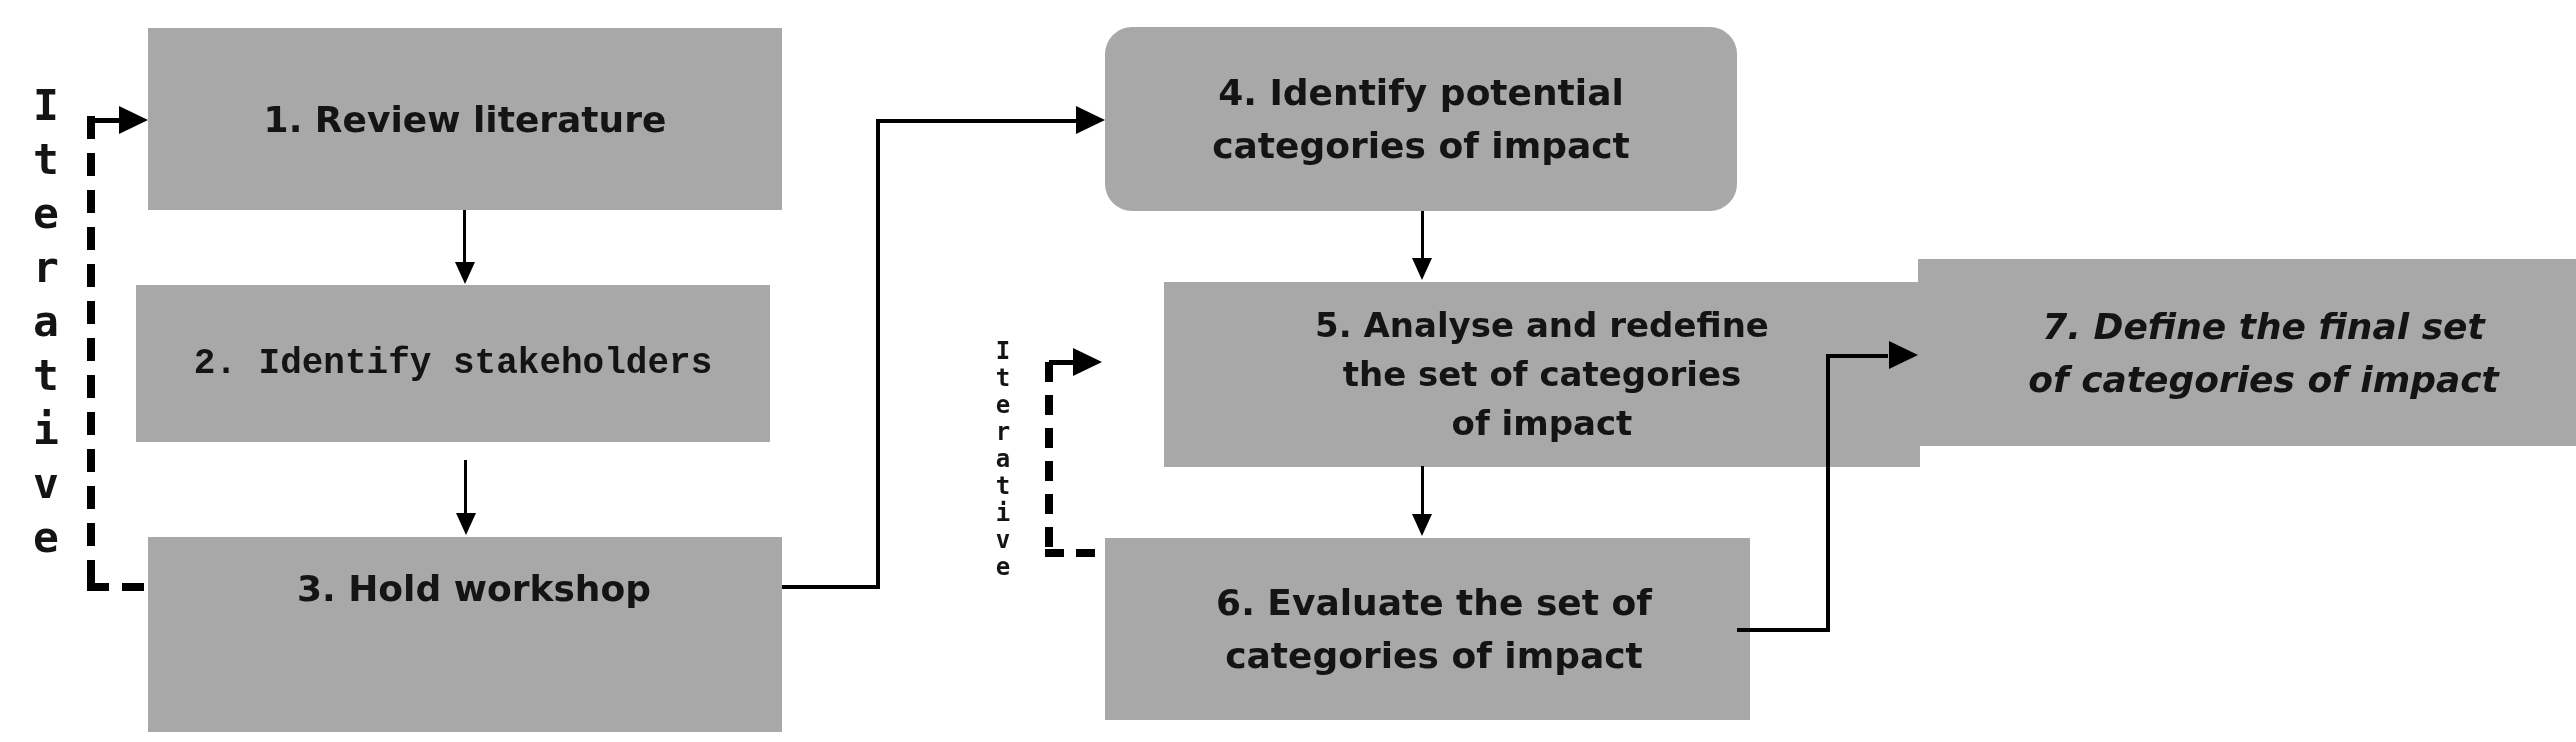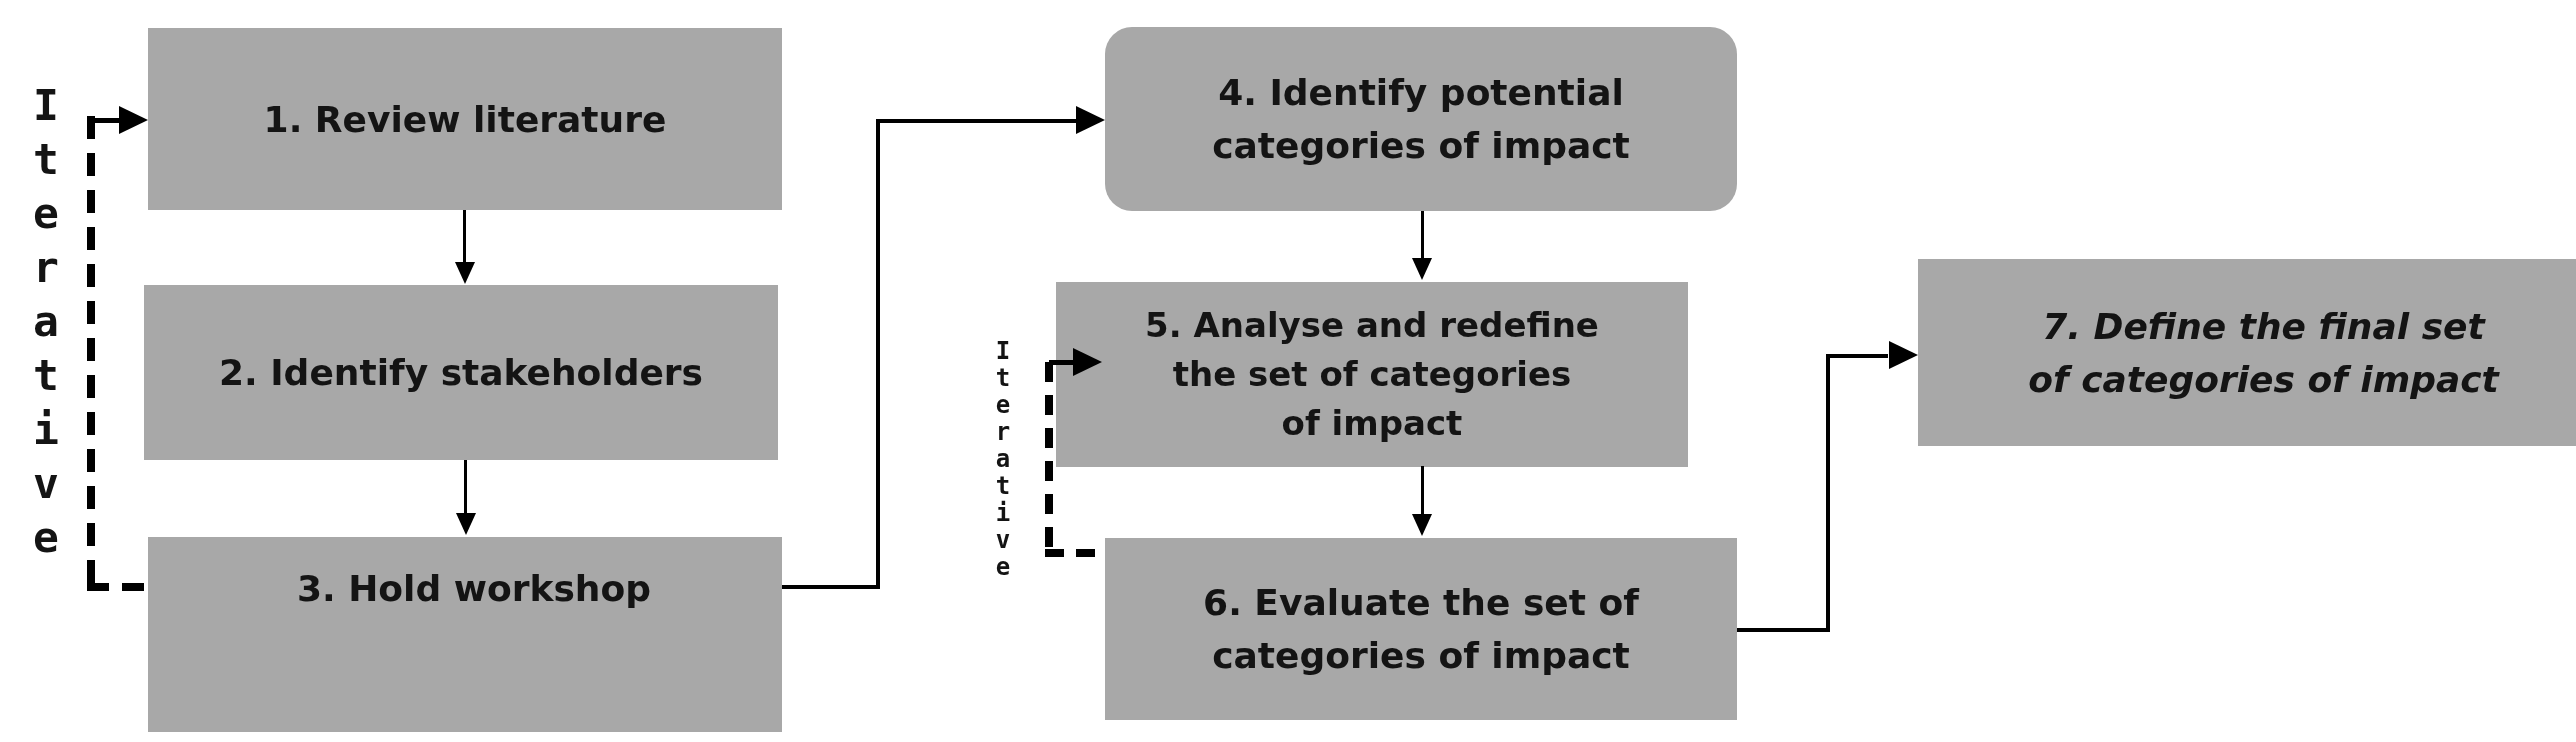--- a/index.html
+++ b/index.html
@@ -95,40 +95,40 @@
       <span>t</span>
       <span>i</span>
       <span>v</span>
       <span>e</span>
     </div>
 
   <div class="box" style="left:148px;top:28px;width:634px;height:182px;">
     <span>1. Review literature</span>
   </div>
 
-  <div class="box" style="left:144px;top:285px;width:634px;height:175px;">
+  <div class="box" style="left:136px;top:285px;width:634px;height:157px;font-family:Liberation Mono, monospace;">
     <span>2. Identify stakeholders</span>
   </div>
 
   <div class="box top-aligned" style="left:148px;top:537px;width:634px;height:195px;padding-top:0;">
     <span style="margin-top:25px;margin-left:18px;">3. Hold workshop</span>
   </div>
 
   <div class="box" style="left:1105px;top:27px;width:632px;height:184px;border-radius:27px;">
     <span>4. Identify potential
 categories of impact</span>
   </div>
 
-  <div class="box" style="left:1056px;top:282px;width:632px;height:185px;font-size:34px;line-height:49px;">
+  <div class="box" style="left:1164px;top:282px;width:756px;height:185px;font-size:34px;line-height:49px;">
     <span>5. Analyse and redefine
 the set of categories
 of impact</span>
   </div>
 
-  <div class="box" style="left:1105px;top:538px;width:632px;height:182px;">
+  <div class="box" style="left:1105px;top:538px;width:632px;height:182px;padding-left:13px;">
     <span>6. Evaluate the set of
 categories of impact</span>
   </div>
 
   <div class="box" style="left:1918px;top:259px;width:691px;height:187px;font-style:italic;">
     <span>7. Define the final set
 of categories of impact</span>
   </div>
 
   <div class="seg" style="left:463px;top:210px;width:3px;height:52px;"></div>

